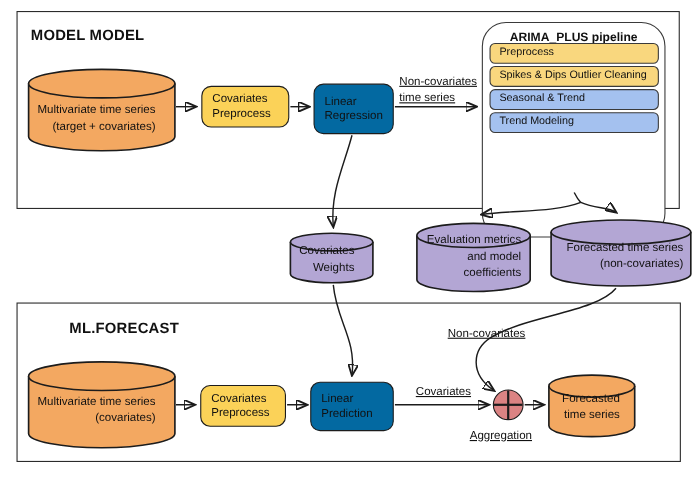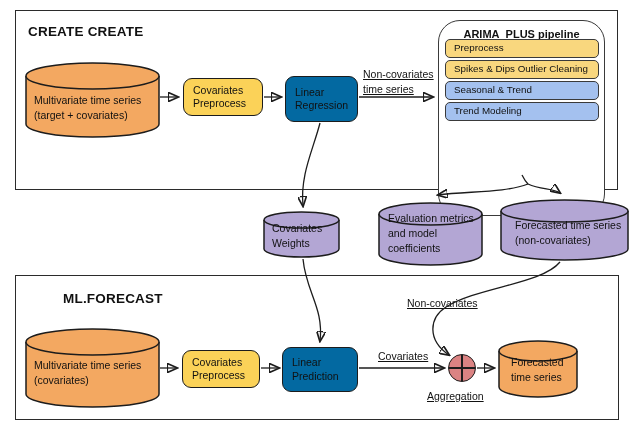--- a/index.html
+++ b/index.html
@@ -12,21 +12,21 @@
   .flowbox {
     position:absolute; box-sizing:border-box;
     border:1.5px solid #1c1c1c; border-radius:9px;
     font-size:10.5px; line-height:13.5px; white-space:pre-line;
     display:flex; flex-direction:column; justify-content:center;
     padding-left:9px;
   }
   .yellow { background:#fbd258; }
   .green  { background:#0369a1; }
 
-  .cyl { position:absolute; }
+  .cyl { position:absolute;text-align:right; }
   .cyl svg { position:absolute; left:0; top:0; overflow:visible; }
   .cyl-label {
     position:absolute; font-size:10.5px; line-height:15px;
     white-space:pre-line; z-index:2;
   }
 
   .pipeline {
     position:absolute; left:438px; top:20px; width:167px; height:196px;
     box-sizing:border-box; border:1.6px solid #3a3a3a; border-radius:22px;
     background:#fff;
@@ -58,21 +58,21 @@
   #connectors path { fill:none; stroke:#1c1c1c; stroke-width:1.3; }
 </style>
 </head>
 <body>
 
 <div id="canvas">
 
   <div class="section" style="left:15px; top:10px; width:603px; height:180px;"></div>
   <div class="section" style="left:15px; top:275px; width:604px; height:145px;"></div>
 
-  <div class="section-title" style="left:28px; top:24px;">CREATE CREATE</div>
+  <div class="section-title" style="left:28px; top:24px;">MODEL MODEL</div>
   <div class="section-title" style="left:28px; top:291px;margin-left:35px;">ML.FORECAST</div>
 
   <div class="cyl" style="left:25px; top:62px; width:135px; height:76px;">
     <svg width="135" height="76">
       <path d="M1,14 L1,62 A66.5,13 0 0 0 134,62 L134,14" fill="#f3a861" stroke="#1c1c1c" stroke-width="1.5"></path>
       <ellipse cx="67.5" cy="14" rx="66.5" ry="13" fill="#f3a861" stroke="#1c1c1c" stroke-width="1.5"></ellipse>
     </svg>
     <div class="cyl-label" style="left:9px; top:31px;">Multivariate time series
 (target + covariates)</div>
   </div>

